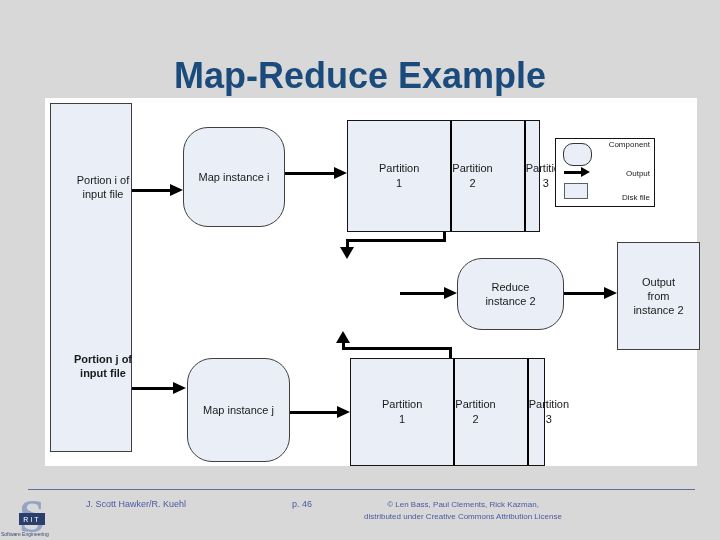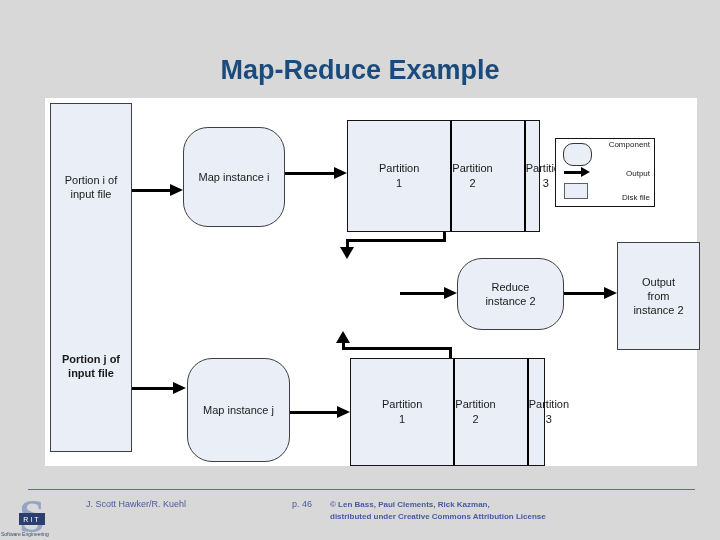--- a/index.html
+++ b/index.html
@@ -1,30 +1,30 @@
 <!DOCTYPE html>
 <html><head>
 <meta charset="utf-8">
 <style>
   html,body{margin:0;padding:0;}
   .slide{position:relative;width:720px;height:540px;background:#d8d8d8;
          font-family:"Liberation Sans","DejaVu Sans",sans-serif;overflow:hidden;}
   .title{position:absolute;top:55px;left:0;width:720px;text-align:center;
-         font-size:27px;font-weight:bold;color:#1b4b7c;letter-spacing:0px;}
+         font-size:36px;font-weight:bold;color:#1b4b7c;letter-spacing:0px;}
   .canvas{position:absolute;left:45px;top:98px;width:652px;height:368px;background:#ffffff;}
 
   
   .box{position:absolute;background:#e9eef7;border:1px solid #3f3f3f;box-sizing:border-box;
        display:flex;align-items:center;justify-content:center;text-align:center;
        font-size:11px;color:#1a1a1a;white-space:pre-line;line-height:1.3;}
   .rounded{border-radius:25px;}
 
   
   .inputbox{left:5px;top:5px;width:82px;height:349px;display:block;}
-  .input-label{position:absolute;left:0;width:100%;text-align:center;white-space:pre-line;
+  .input-label{position:absolute;left:12px;width:100%;text-align:center;white-space:pre-line;
                font-size:11px;line-height:1.3;}
   .label-i{top:69px;} .label-j{top:248px;font-weight:bold;}
 
   
   .partitions{position:absolute;background:#e9eef7;border:1.5px solid #141414;box-sizing:border-box;
               display:flex;}
   .pcell{flex:1;display:flex;align-items:center;justify-content:center;text-align:center;
          font-size:11px;color:#1a1a1a;white-space:pre-line;line-height:1.35;border-left:2px solid #000;margin-left:31px;}
   .pcell:first-child{border-left:none;}
   .ptop{left:302px;top:22px;width:193px;height:112px;}
@@ -49,22 +49,22 @@
               border-top:6.5px solid transparent;border-bottom:6.5px solid transparent;}
   .head-down{position:absolute;width:0;height:0;border-top:12px solid #000;
              border-left:7px solid transparent;border-right:7px solid transparent;}
   .head-up{position:absolute;width:0;height:0;border-bottom:12px solid #000;
            border-left:7px solid transparent;border-right:7px solid transparent;}
 
   
   .footer-line{position:absolute;left:28px;top:489px;width:667px;height:1px;background:#5f6f9a;}
   .authors{position:absolute;left:86px;top:499px;font-size:9px;color:#4a59a0;}
   .pageno{position:absolute;left:292px;top:499px;font-size:9px;color:#4a59a0;}
-  .copyright{position:absolute;left:330px;top:499px;width:266px;text-align:left;
-             font-size:8px;line-height:1.45;color:#4a59a0;font-weight:bold;}
+  .copyright{position:absolute;left:330px;top:499px;width:266px;text-align:center;
+             font-size:8px;line-height:1.45;color:#4a59a0;}
   .rit-logo{position:absolute;left:596px;top:492px;font-family:"Liberation Serif","DejaVu Serif",serif;
             font-size:40px;font-weight:600;color:#1e3a66;letter-spacing:2px;line-height:1;}
   .se-logo{position:absolute;left:9px;top:496px;width:48px;height:48px;}
   .se-circle{position:absolute;left:0;top:0;width:46px;height:46px;border-radius:50%;overflow:hidden;}
   .se-s{position:absolute;left:0;top:-6px;width:46px;text-align:center;font-size:46px;font-weight:bold;
         color:#94a4c4;font-family:"Liberation Serif","DejaVu Serif",serif;}
   .se-badge{position:absolute;left:10px;top:17px;width:26px;height:12px;background:#2a3f6e;
             color:#fff;font-size:7px;letter-spacing:2px;display:flex;align-items:center;justify-content:center;}
   .se-caption{position:absolute;left:1px;top:531px;font-size:5px;color:#3c4a6e;white-space:nowrap;}
 </style>

